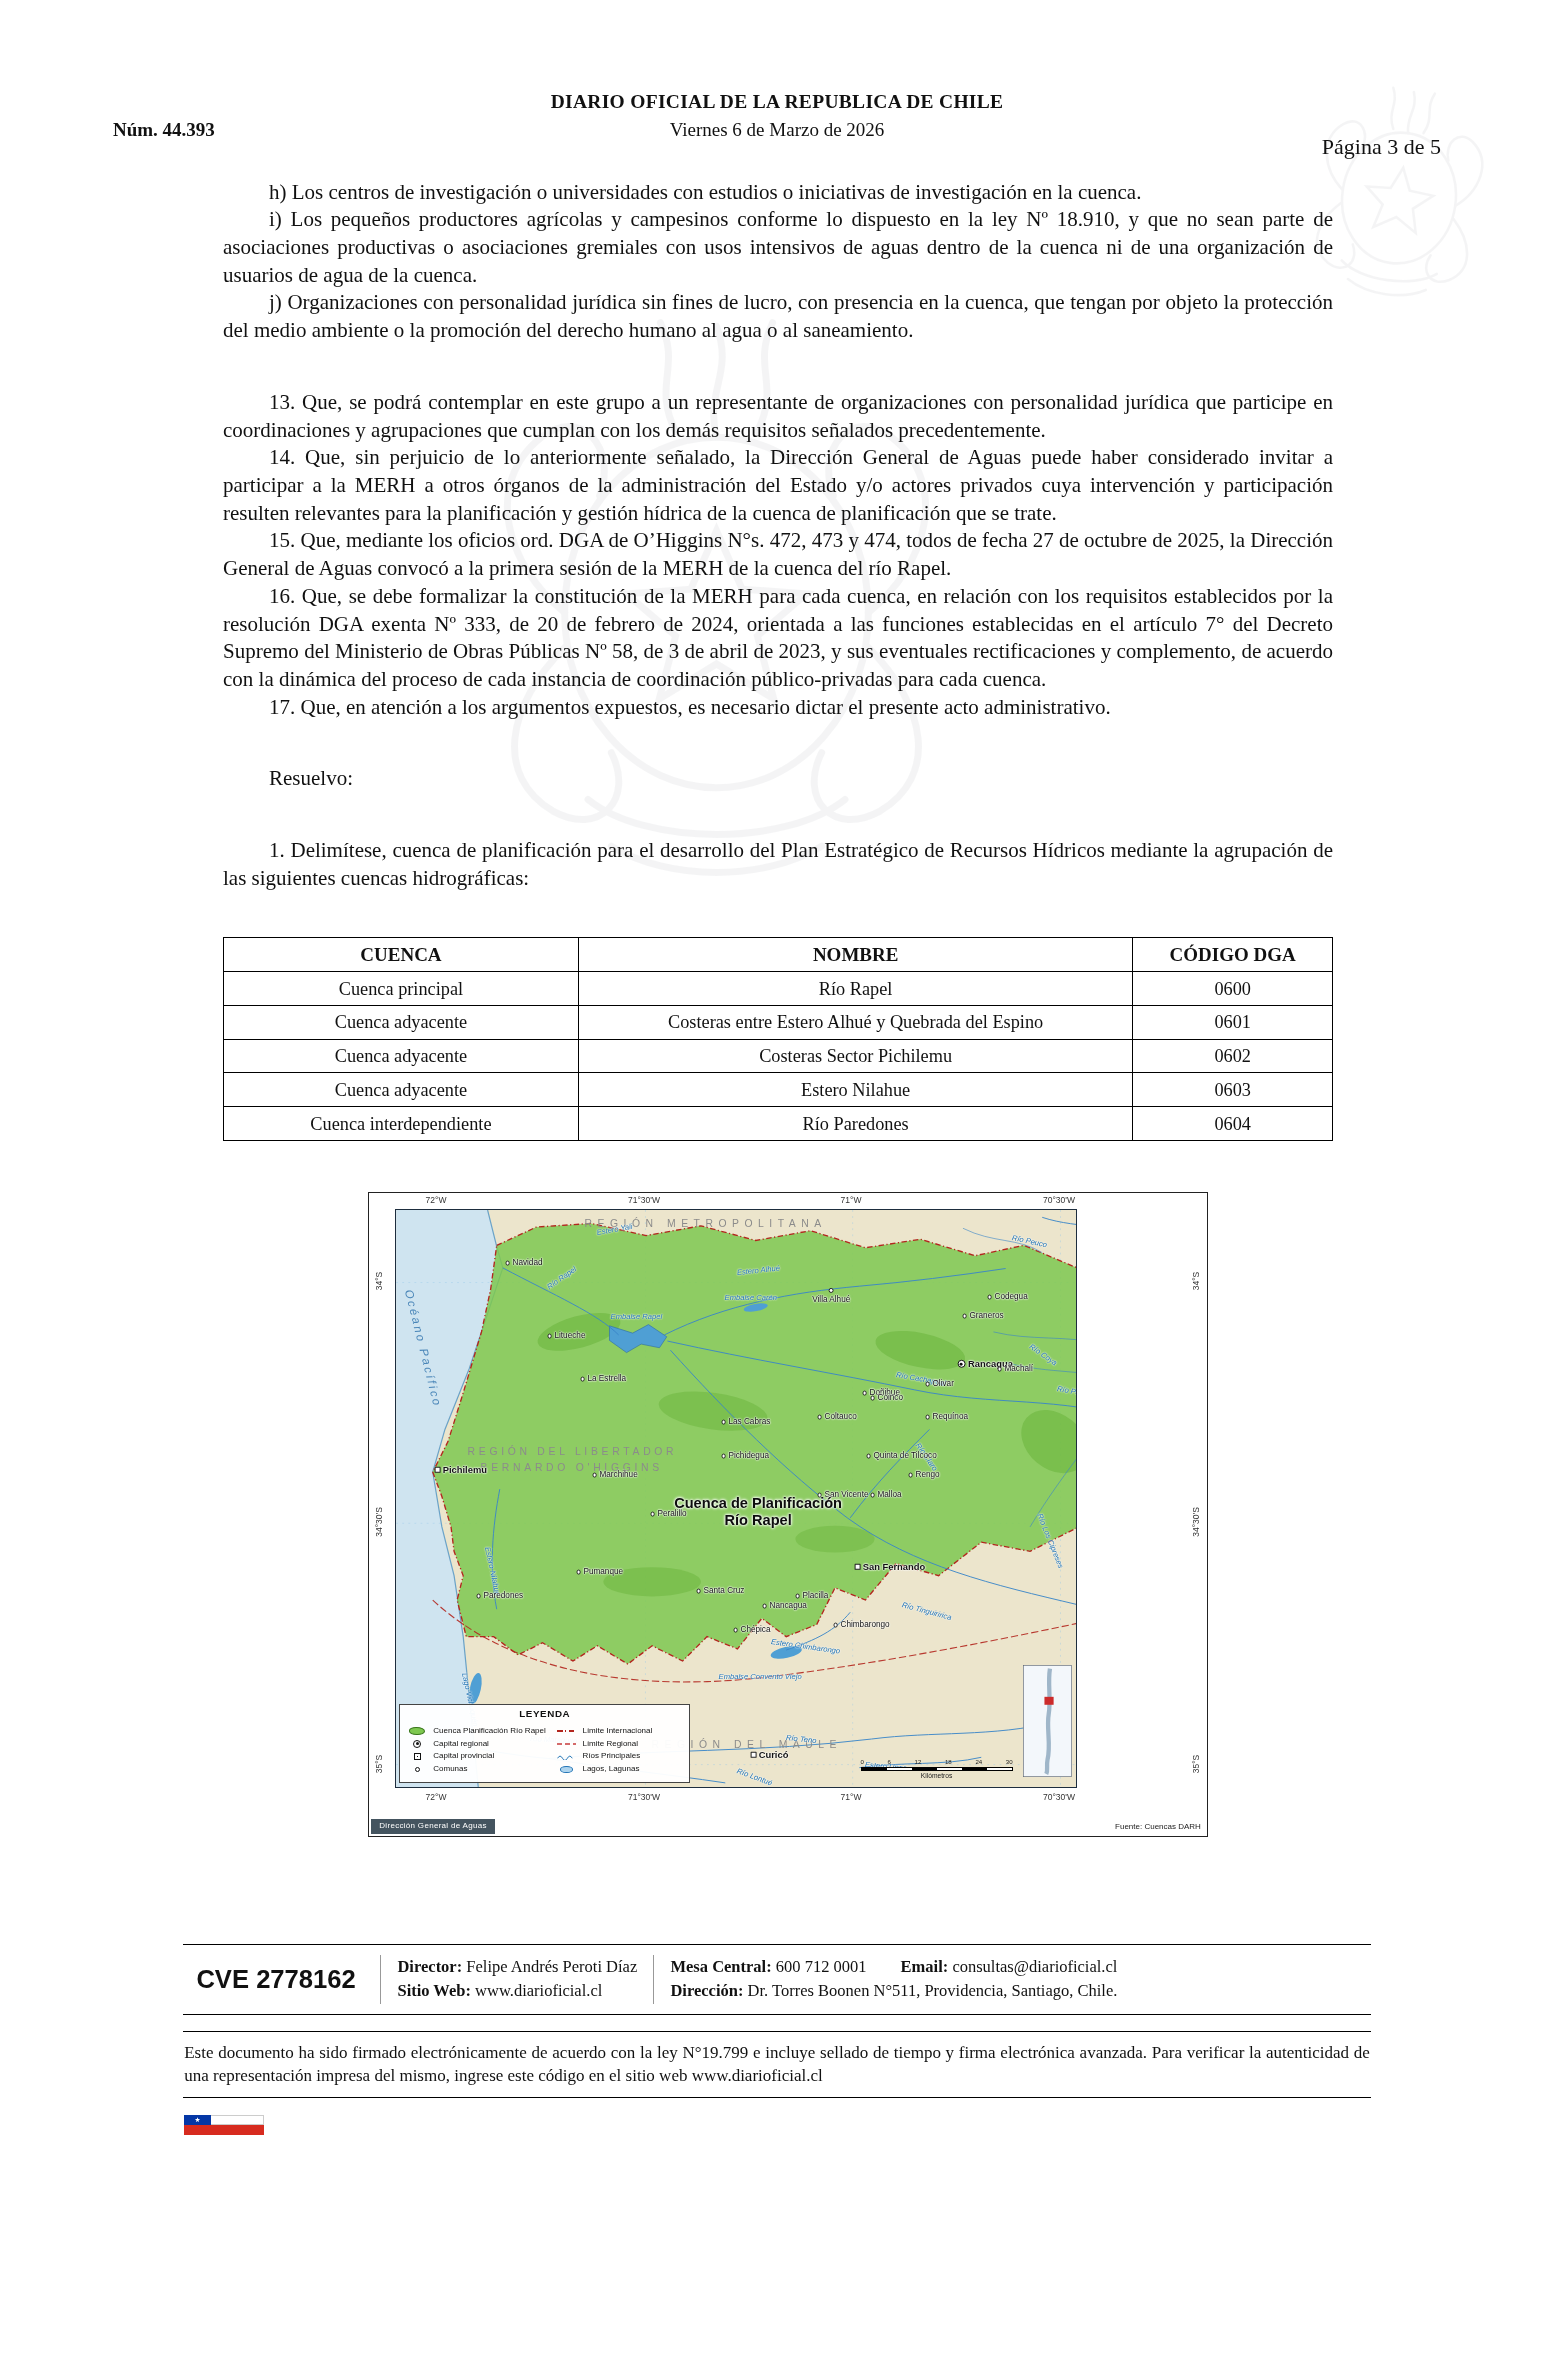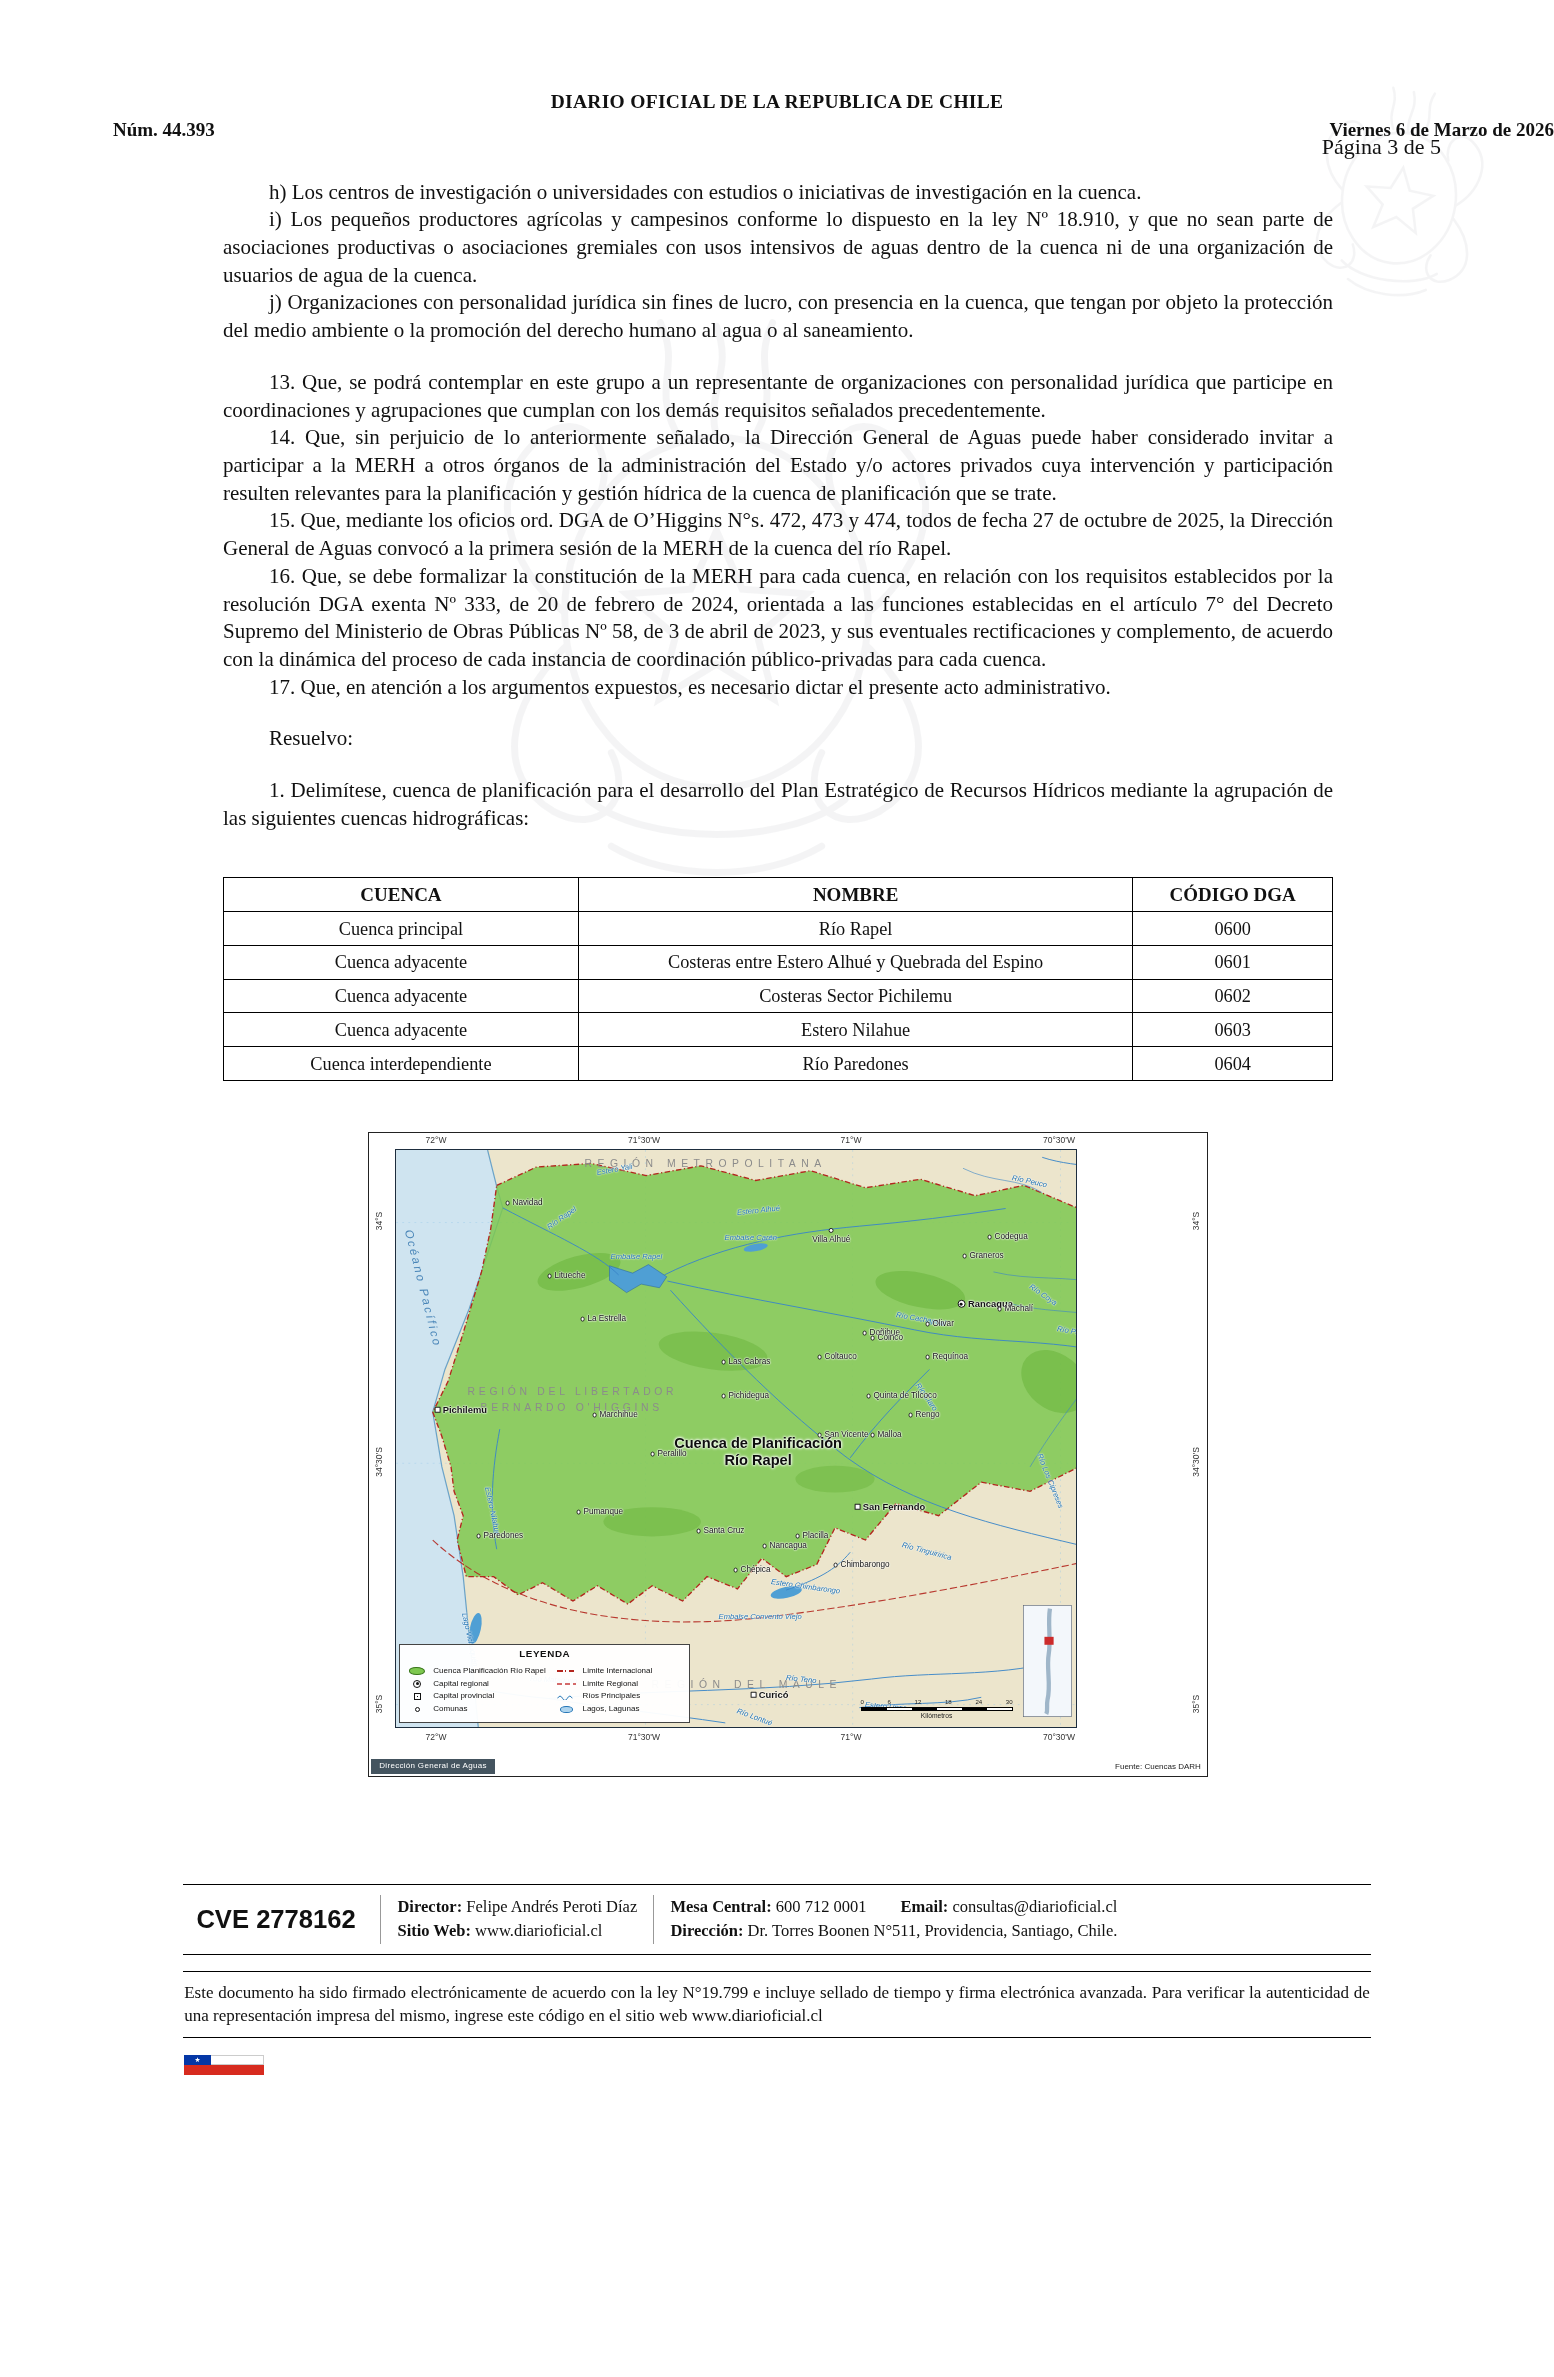--- a/index.html
+++ b/index.html
@@ -7,26 +7,26 @@
   .page {
     position:relative; width:1554px; height:2377px; background:#fff;
     font-family:"Liberation Serif", serif; color:#111; overflow:hidden;
   }
   
   .watermark { position:absolute; opacity:.065; pointer-events:none; z-index:0; }
   
   .header { position:relative; padding-top:91px; z-index:2; }
   .header .num   { position:absolute; left:113px; top:119px; font-weight:bold; font-size:19px; }
   .header .title { text-align:center; font-weight:bold; font-size:19.5px; letter-spacing:0.3px; }
-  .header .date  { text-align:right; font-weight:bold; font-size:19px; margin-top:5.5px; }
+  .header .date  { text-align:center; font-weight:normal; font-size:19px; margin-top:5.5px; }
   .header .pageno{ position:absolute; right:113px; top:134px; font-weight:normal; font-size:22px; }
   
   .content { position:relative; z-index:2; margin:38px 221px 0 223px; font-size:21px; line-height:1.32; text-align:justify; }
   .content p { text-indent:46px; }
-  .content p.gap { margin-top:24px; }
+  .content p.gap { margin-top:44px; }
   
   table.cuencas { border-collapse:collapse; width:100%; margin-top:44px; font-size:18.3px; background:#fff; }
   .cuencas th, .cuencas td { border:1.2px solid #000; text-align:center; padding:4.3px 6.1px; text-indent:0; }
   .cuencas th { font-weight:bold; font-size:19px; }
   
   .map-frame {
     position:relative; width:840px; height:645px; margin:51px 0 0 145px;
     background:#fff; border:1.2px solid #222; z-index:2;
     font-family:"Liberation Sans", sans-serif;
   }

